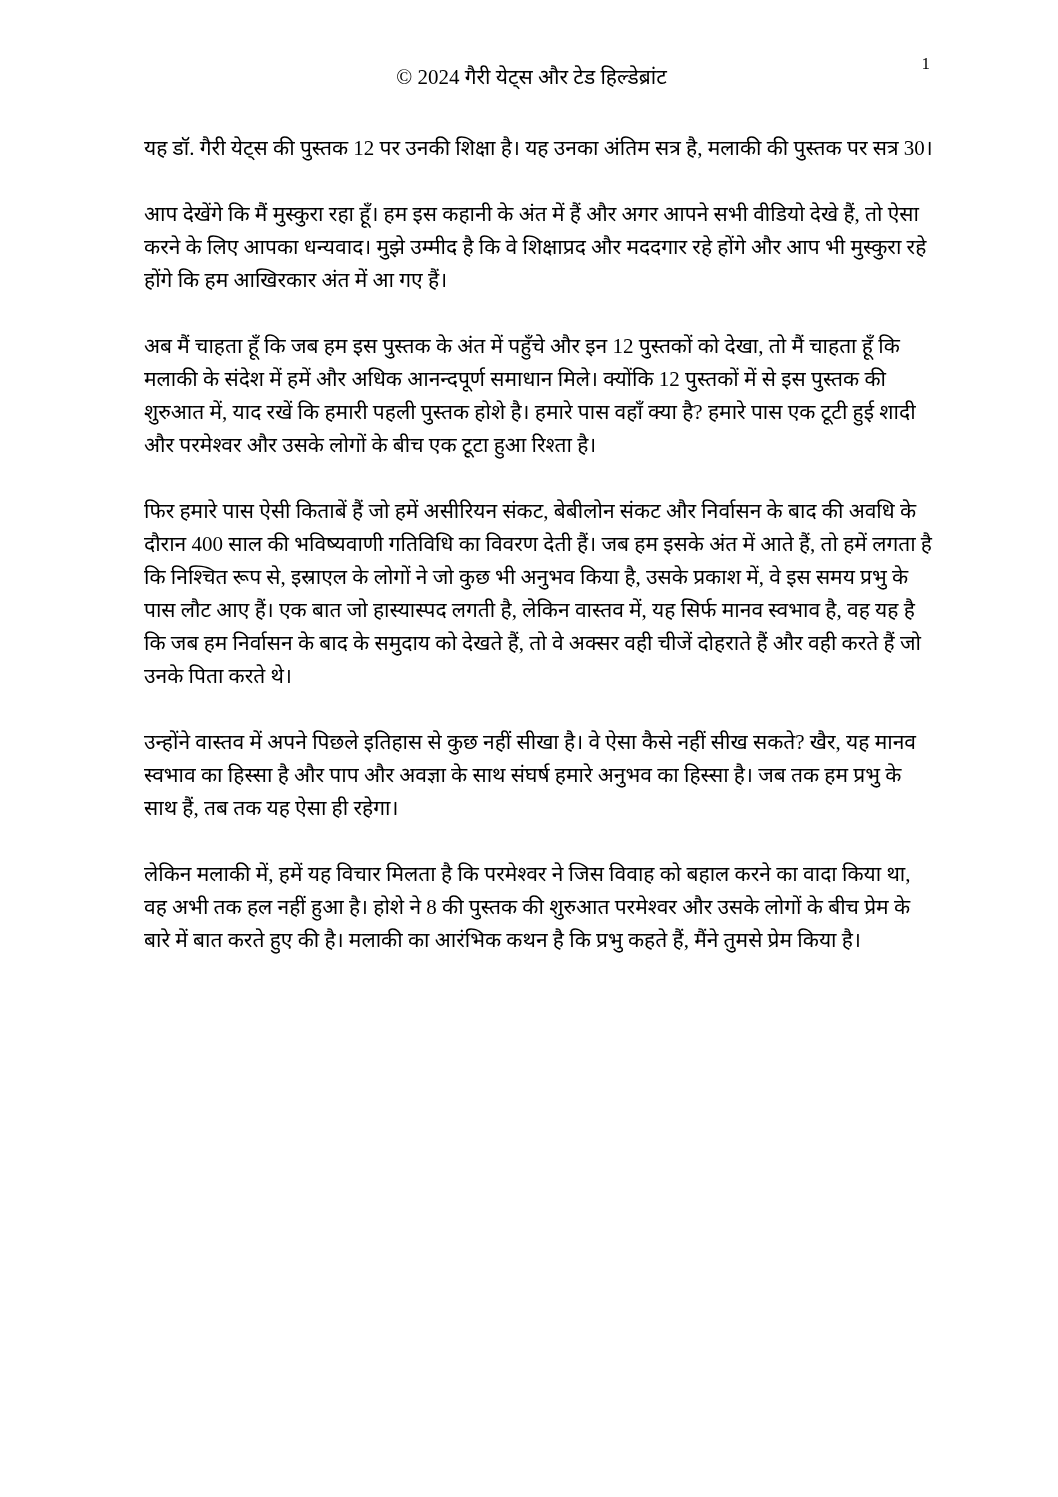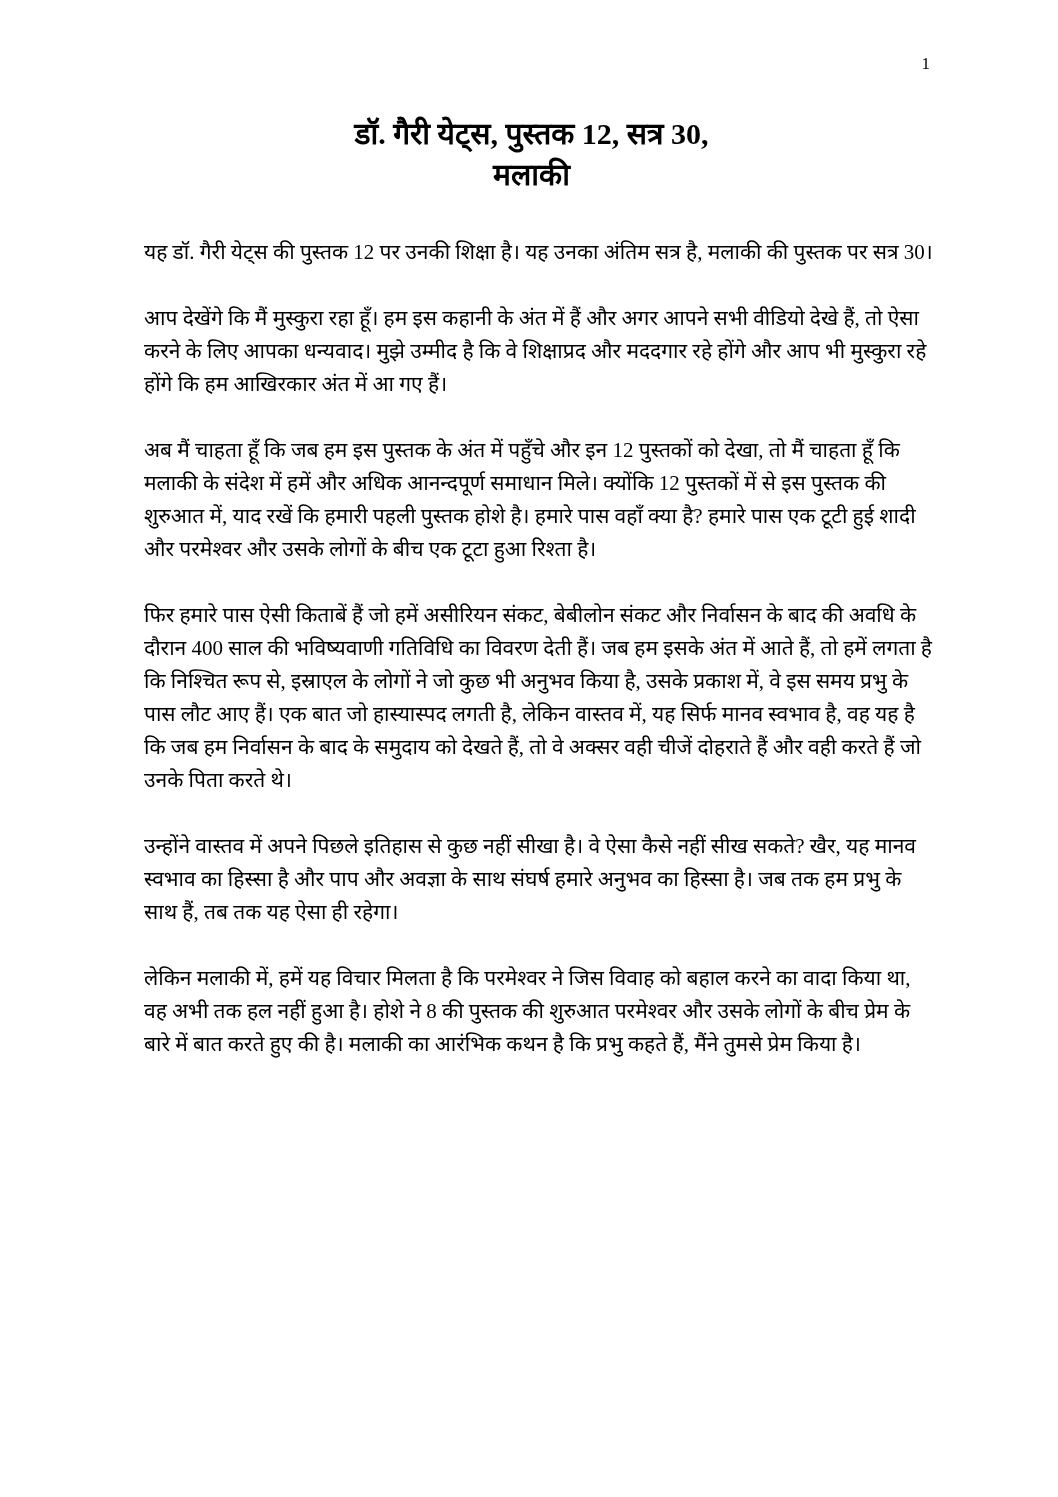--- a/index.html
+++ b/index.html
@@ -52,25 +52,22 @@
     text-align: left;
   }
 </style>
 </head>
 <body>
 
 <div class="page">
 
   <div class="page-number">1</div>
 
-  <h1 class="title">
-    <span>डॉ. गैरी येट्स, पुस्तक 12, सत्र 30,</span><br>
-    <span>मलाकी</span>
-  </h1>
 
+  <div class="copyright">© 2024 गैरी येट्स और टेड हिल्डेब्रांट</div>
 
   <div class="body-text">
     <p>यह डॉ. गैरी येट्स की पुस्तक 12 पर उनकी शिक्षा है। यह उनका अंतिम सत्र है, मलाकी की पुस्तक पर सत्र 30।</p>
     <p>आप देखेंगे कि मैं मुस्कुरा रहा हूँ। हम इस कहानी के अंत में हैं और अगर आपने सभी वीडियो देखे हैं, तो ऐसा करने के लिए आपका धन्यवाद। मुझे उम्मीद है कि वे शिक्षाप्रद और मददगार रहे होंगे और आप भी मुस्कुरा रहे होंगे कि हम आखिरकार अंत में आ गए हैं।</p>
     <p>अब मैं चाहता हूँ कि जब हम इस पुस्तक के अंत में पहुँचे और इन 12 पुस्तकों को देखा, तो मैं चाहता हूँ कि मलाकी के संदेश में हमें और अधिक आनन्दपूर्ण समाधान मिले। क्योंकि 12 पुस्तकों में से इस पुस्तक की शुरुआत में, याद रखें कि हमारी पहली पुस्तक होशे है। हमारे पास वहाँ क्या है? हमारे पास एक टूटी हुई शादी और परमेश्वर और उसके लोगों के बीच एक टूटा हुआ रिश्ता है।</p>
     <p>फिर हमारे पास ऐसी किताबें हैं जो हमें असीरियन संकट, बेबीलोन संकट और निर्वासन के बाद की अवधि के दौरान 400 साल की भविष्यवाणी गतिविधि का विवरण देती हैं। जब हम इसके अंत में आते हैं, तो हमें लगता है कि निश्चित रूप से, इस्राएल के लोगों ने जो कुछ भी अनुभव किया है, उसके प्रकाश में, वे इस समय प्रभु के पास लौट आए हैं। एक बात जो हास्यास्पद लगती है, लेकिन वास्तव में, यह सिर्फ मानव स्वभाव है, वह यह है कि जब हम निर्वासन के बाद के समुदाय को देखते हैं, तो वे अक्सर वही चीजें दोहराते हैं और वही करते हैं जो उनके पिता करते थे।</p>
     <p>उन्होंने वास्तव में अपने पिछले इतिहास से कुछ नहीं सीखा है। वे ऐसा कैसे नहीं सीख सकते? खैर, यह मानव स्वभाव का हिस्सा है और पाप और अवज्ञा के साथ संघर्ष हमारे अनुभव का हिस्सा है। जब तक हम प्रभु के साथ हैं, तब तक यह ऐसा ही रहेगा।</p>
     <p>लेकिन मलाकी में, हमें यह विचार मिलता है कि परमेश्वर ने जिस विवाह को बहाल करने का वादा किया था, वह अभी तक हल नहीं हुआ है। होशे ने 8 की पुस्तक की शुरुआत परमेश्वर और उसके लोगों के बीच प्रेम के बारे में बात करते हुए की है। मलाकी का आरंभिक कथन है कि प्रभु कहते हैं, मैंने तुमसे प्रेम किया है।</p>
   </div>
 

